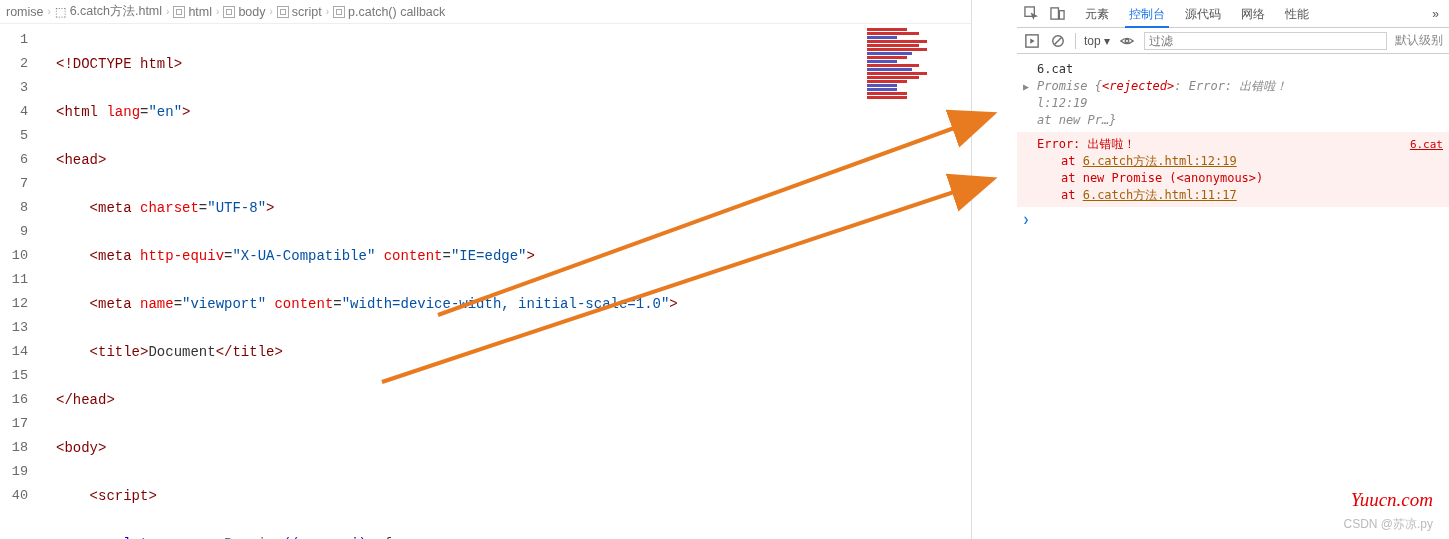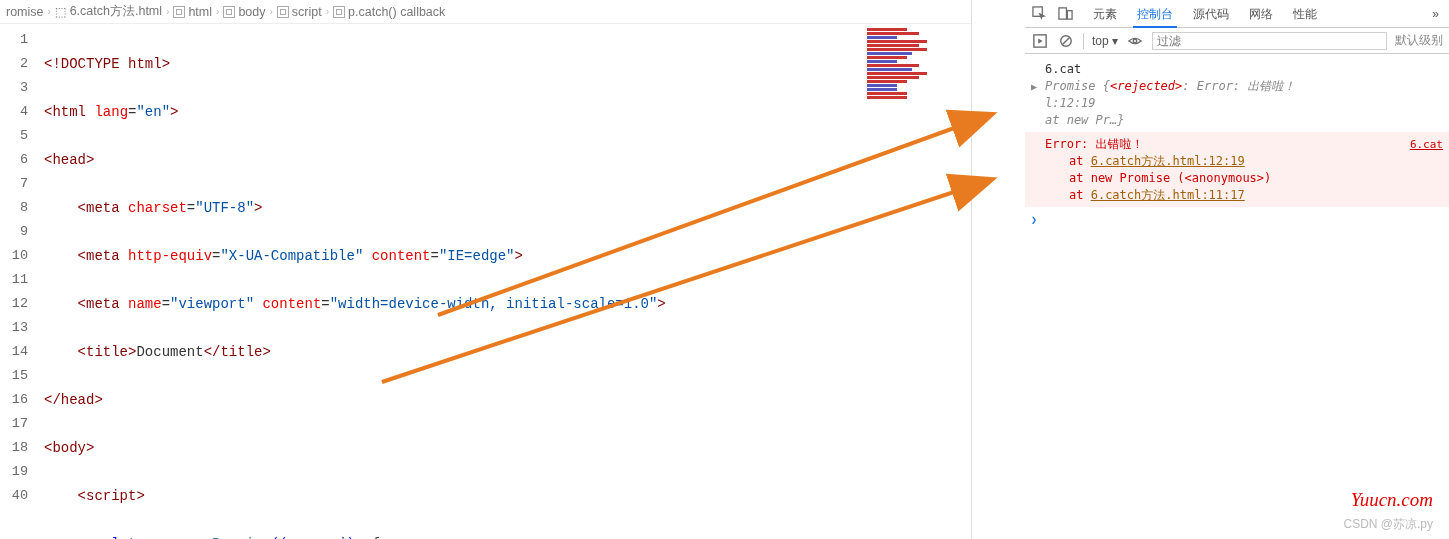--- a/index.html
+++ b/index.html
@@ -8,21 +8,21 @@
     font-size: 13px;
     background: #fff;
     color: #333;
     overflow: hidden;
     position: relative;
     width: 1449px;
     height: 539px;
   }
   .container { display: flex; width: 100%; height: 100%; gap: 45px; }
   .left-pane { width: 972px; height: 100%; border-right: 1px solid #ddd; position: relative; }
-  .right-pane { flex: 1; height: 100%; display: flex; flex-direction: column; margin-left: 8px; }
+  .right-pane { flex: 1; height: 100%; display: flex; flex-direction: column; }
 
   
   .breadcrumb {
     height: 24px;
     display: flex;
     align-items: center;
     padding: 0 6px;
     font-family: -apple-system, "Segoe UI", sans-serif;
     font-size: 12.5px;
     color: #888;
@@ -49,20 +49,21 @@
     user-select: none;
     background:#fff;
   }
   .code {
     flex: 1;
     padding: 4px 0 4px 6px;
     font-size: 14px;
     line-height: 24px;
     white-space: pre;
     position: relative;
+    margin-left: 12px;
   }
   .code .line { position: relative; }
 
   
   .tk-doctype, .tk-tag { color:#800000; }
   .tk-attr { color:#e50000;text-align:center; }
   .tk-val { color:#0451a5; }
   .tk-text { color:#333; }
   .tk-kw { color:#0000ff; }
   .tk-var { color:#001080; }

